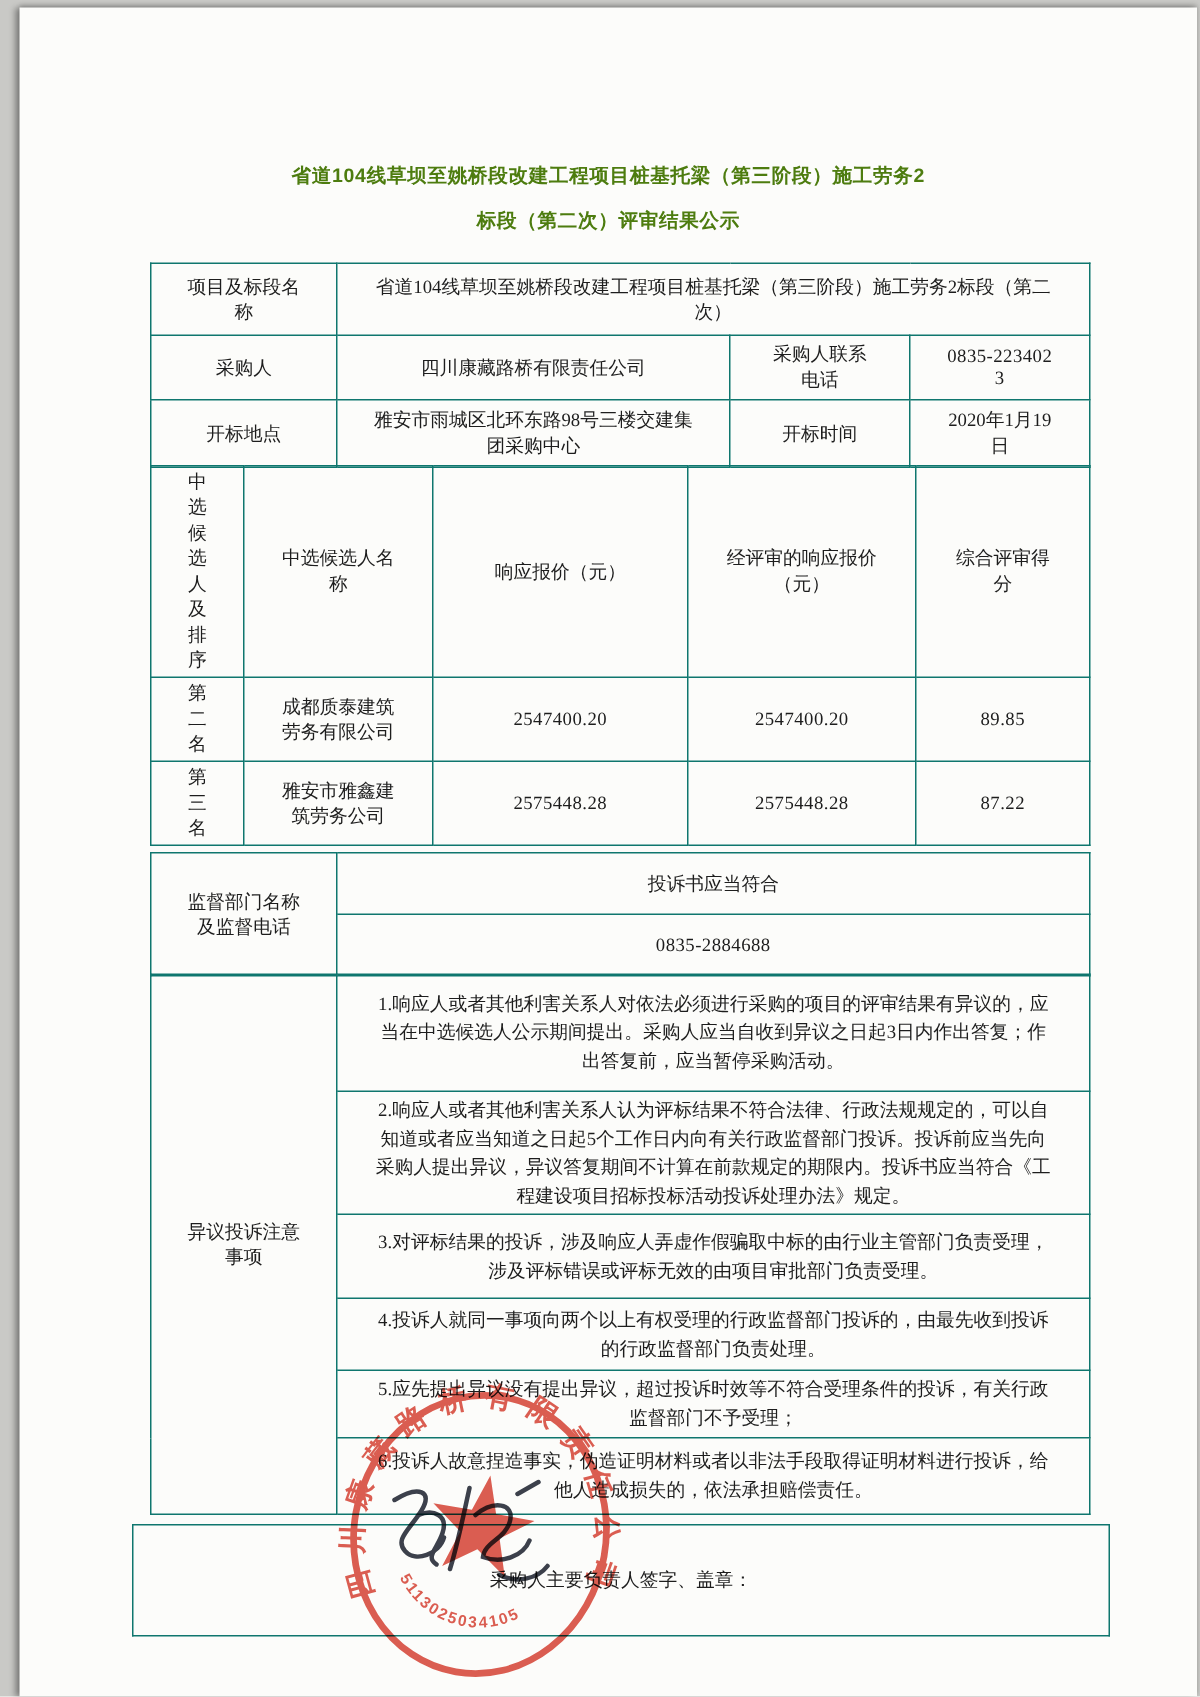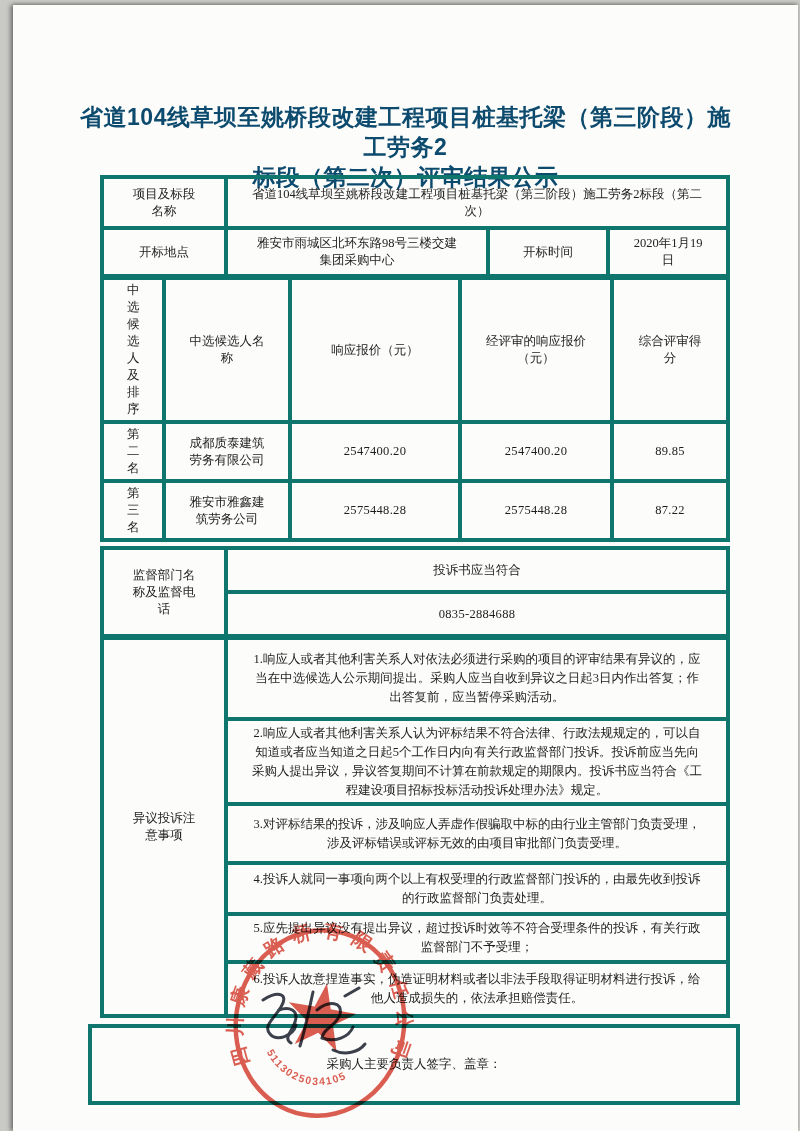--- a/index.html
+++ b/index.html
@@ -11,27 +11,27 @@
   }
   .page{
     position:absolute;left:13px;top:5px;right:2px;bottom:0;
     background:#fcfcfa;
     box-shadow:-3px 0 4px rgba(0,0,0,.35), 0 -2px 3px rgba(0,0,0,.2);
   }
   .doc-title{
     position:absolute;top:97px;left:60px;right:60px;
     text-align:center;
     font-family:"Liberation Sans", sans-serif;
-    font-weight:bold;font-size:23px;line-height:30px;color:#0c4a6e;
+    font-weight:bold;font-size:13px;line-height:30px;color:#4d7c0f;
     letter-spacing:.5px;
   }
   .tables{position:absolute;left:87px;top:170px;width:626px;}
   table.t{border-collapse:collapse;table-layout:fixed;width:626px;}
   table.t td{
-    border:4px solid #0f766e;
+    border:1px solid #0f766e;
     font-size:12.5px;text-align:center;vertical-align:middle;
     padding:2px 23px;word-break:break-all;font-family:Liberation Serif, serif;
   }
   .s2,.s3,.s5{margin-top:-2px;}
   .s4{margin-top:4px;}
   .s6{margin-top:6px;margin-left:-12px;width:652px !important;}
   td.lbl{font-size:12.5px;}
   td.tight{padding:2px 1px;}
   td.hdr{font-size:11.5px;}
   td.num{font-size:13px;letter-spacing:.3px;}
@@ -72,20 +72,26 @@
       <colgroup>
           <col style="width:124px">
           <col style="width:262px">
           <col style="width:120px">
           <col style="width:120px">
         </colgroup>
       <tbody>
           <tr>
         <td class="lbl" style="height:43px">项目及标段名称</td>
         <td colspan="3">省道104线草坝至姚桥段改建工程项目桩基托梁（第三阶段）施工劳务2标段（第二次）</td>
+      </tr>
+      <tr>
+        <td class="lbl" style="height:38px">采购人</td>
+        <td>四川康藏路桥有限责任公司</td>
+        <td class="lbl">采购人联系电话</td>
+        <td class="num">0835-2234023</td>
       </tr>
       <tr>
         <td class="lbl" style="height:40px">开标地点</td>
         <td>雅安市雨城区北环东路98号三楼交建集团采购中心</td>
         <td class="lbl">开标时间</td>
         <td>2020年1月19日</td>
       </tr>
     </tbody>
       </table>
 

